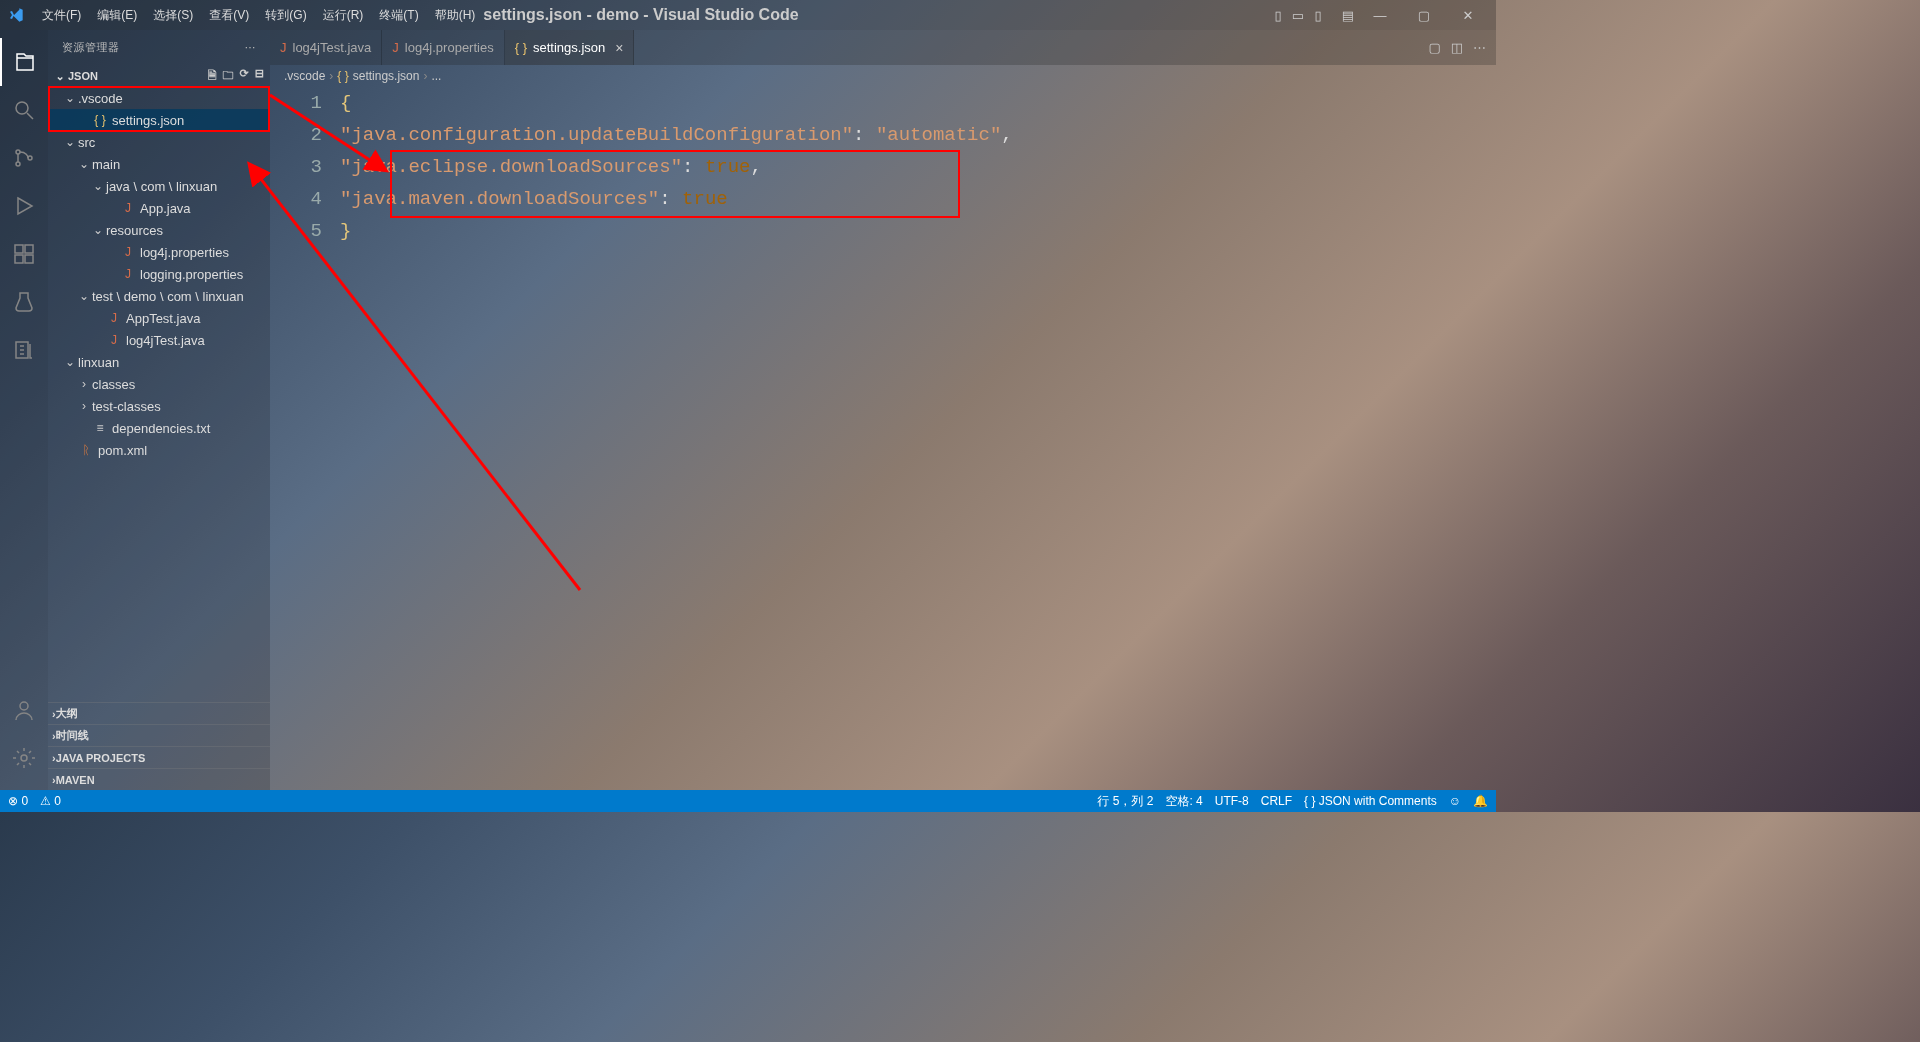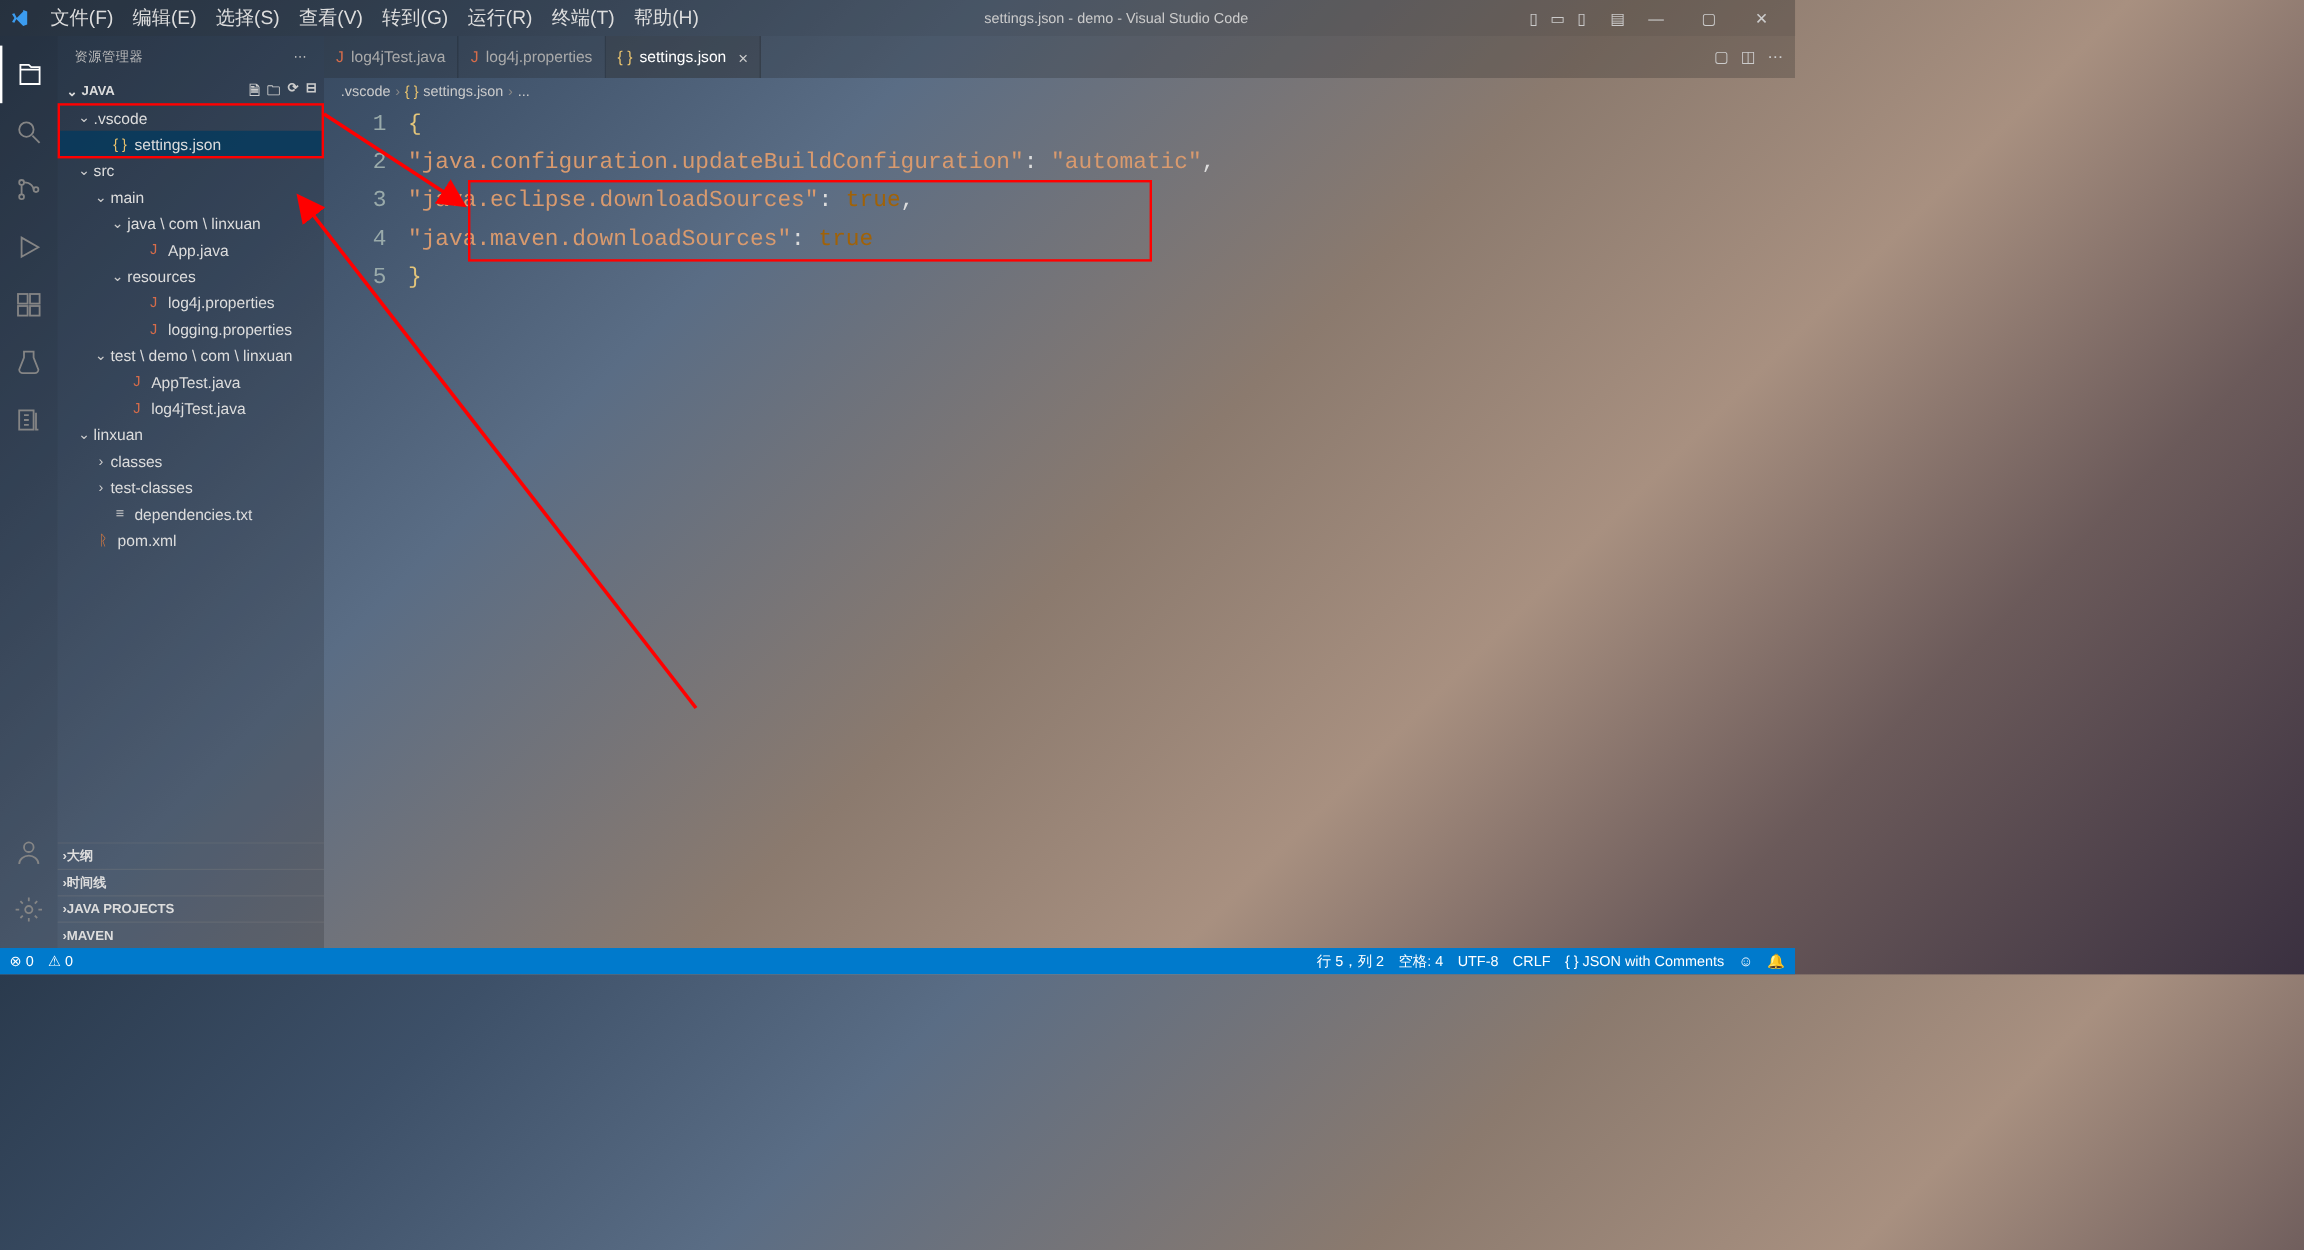--- a/index.html
+++ b/index.html
@@ -19,23 +19,23 @@
   align-items: center;
   padding: 0 8px;
   background: rgba(30,30,30,0.3);
 }
 .titlebar .logo {
   width: 16px; height: 16px;
   margin-right: 10px;
 }
 .logo svg { width:16px; height:16px; }
 .menu { display: flex; }
-.menu-item { padding: 0 8px; color: #ddd; cursor: pointer; font-size: 16px; }
+.menu-item { padding: 0 8px; color: #ddd; cursor: pointer; font-size: 12px; }
 .titlebar-center {
-  flex: 1; text-align: center; color: #ccc; font-size: 12px;
+  flex: 1; text-align: left; color: #ccc; font-size: 16px; font-weight: bold;
 }
 .titlebar-right { display: flex; align-items: center; gap: 4px; }
 .tb-icon { width: 16px; height: 16px; display:flex; align-items:center; justify-content:center; color:#ccc; }
 .win-btn { width: 40px; height: 30px; display:flex; align-items:center; justify-content:center; color:#ccc; cursor:pointer; }
 .main { display: flex; height: calc(100% - 30px - 22px); }
 .activitybar {
   width: 48px;
   display: flex;
   flex-direction: column;
   align-items: center;
@@ -219,21 +219,21 @@
   </div>
 
   <div class="sidebar">
     <div class="sidebar-title">
       <span>资源管理器</span>
       <span class="spacer"></span>
       <span>⋯</span>
     </div>
     <div class="section-head">
       <span class="chev">⌄</span>
-      <span>JAVA</span>
+      <span>JSON</span>
       <span class="spacer"></span>
       <span class="head-icons">
         <span>🗎</span>
         <span>🗀</span>
         <span>⟳</span>
         <span>⊟</span>
       </span>
     </div>
     <div class="tree">
       <div class="tree-row ind1">

